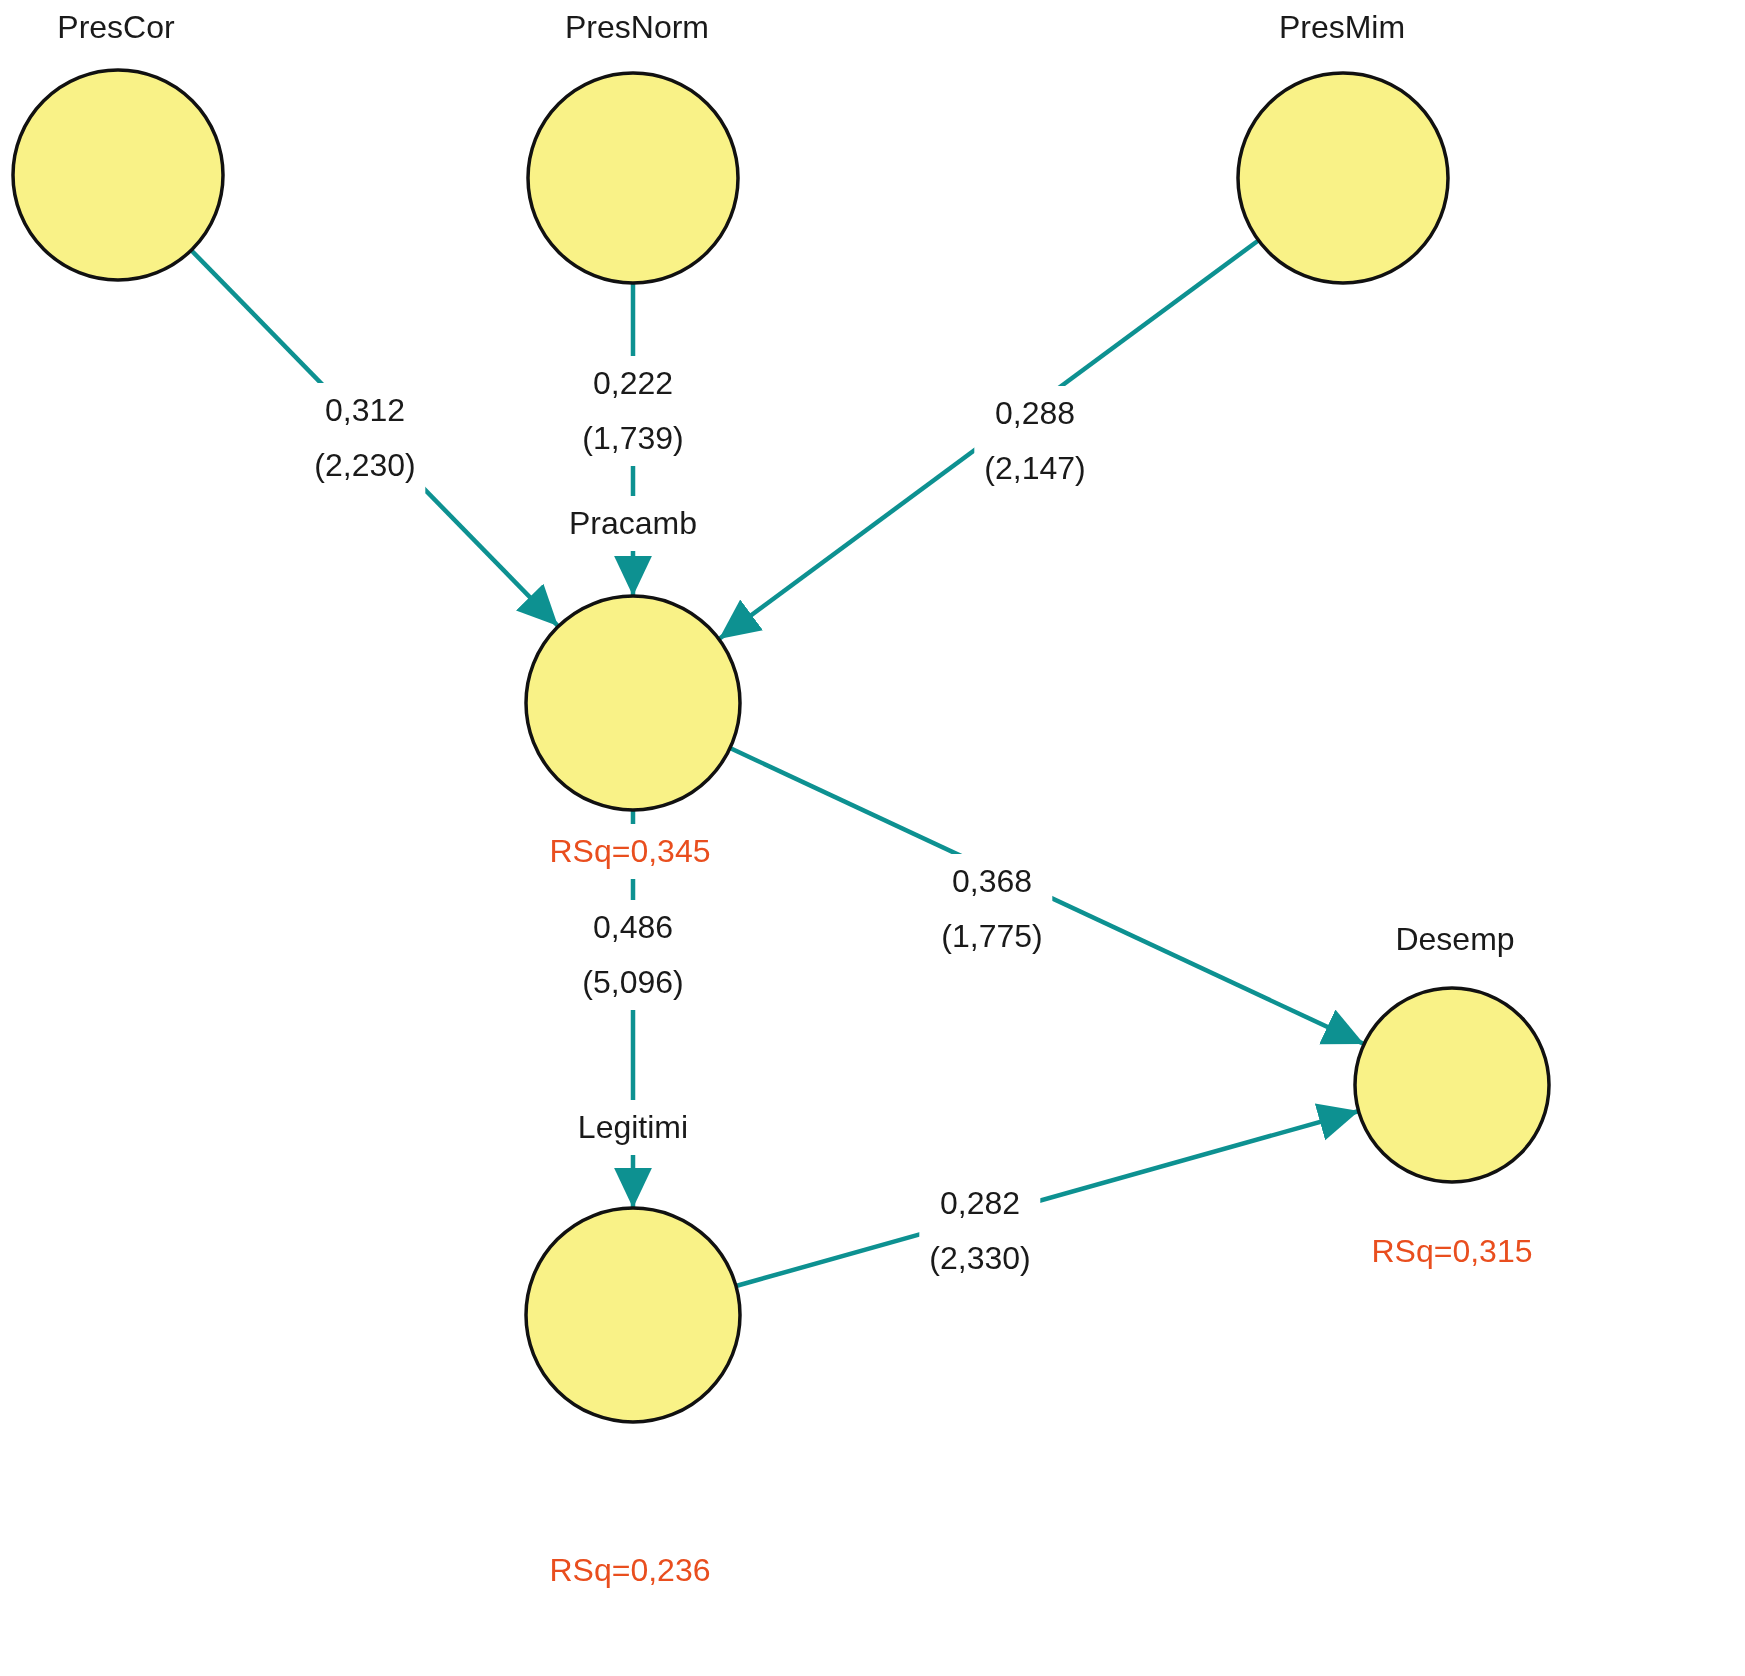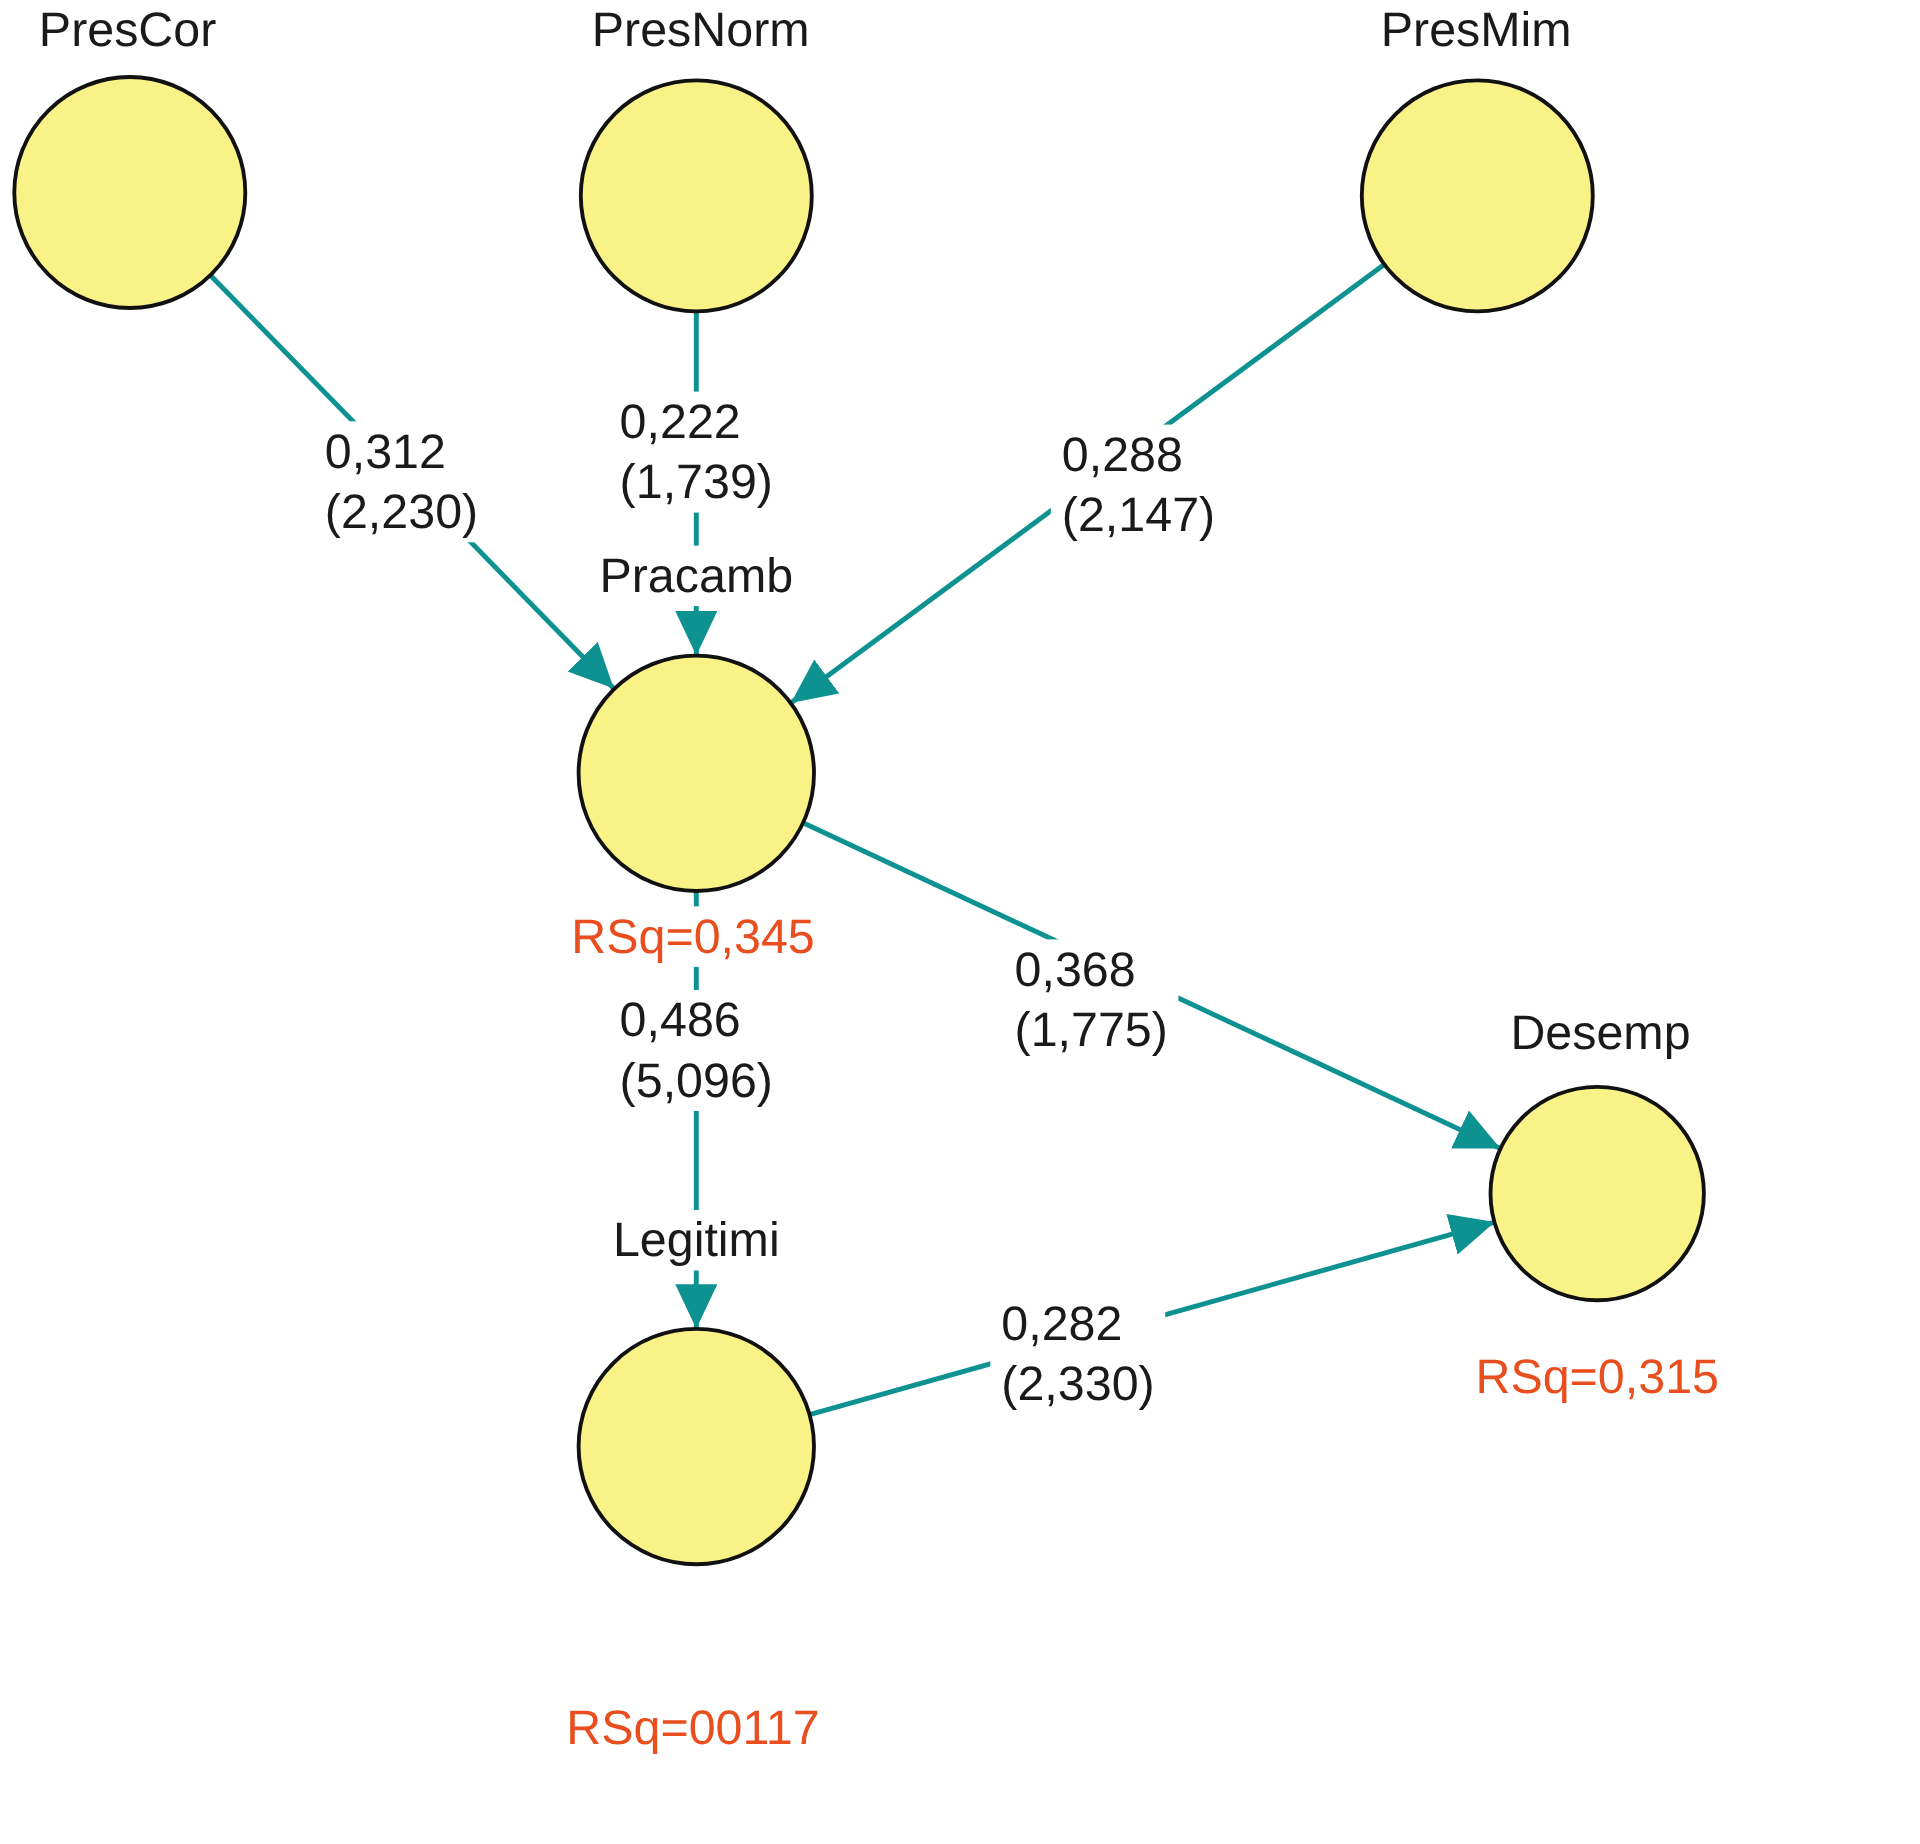--- a/index.html
+++ b/index.html
@@ -19,21 +19,22 @@
     font-family: "Liberation Sans", sans-serif;
     overflow: hidden;
   }
   .canvas { position: absolute; inset: 0; }
   svg.wires { position: absolute; left: 0; top: 0; }
   .edge-line { stroke: var(--arrow); stroke-width: 4.5; fill: none; }
   .node-circle { fill: var(--node-fill); stroke: var(--node-stroke); stroke-width: 3.5; }
   .lbl {
     position: absolute;
     transform: translateX(-50%);
-    font-size: 44px;
+    text-align: center;
+    font-size: 32px;
     line-height: 55px;
     color: var(--text);
     background: var(--bg);
     padding: 0 10px;
     white-space: nowrap;
   }
   .rsq { color: var(--rsq); }
 </style>
 </head>
 <body>
@@ -63,21 +64,21 @@
   </svg>
 
   <div class="lbl" style="left:116px;  top:0;">PresCor</div>
   <div class="lbl" style="left:637px;  top:0;">PresNorm</div>
   <div class="lbl" style="left:1342px; top:0;">PresMim</div>
   <div class="lbl" style="left:633px;  top:496px;">Pracamb</div>
   <div class="lbl" style="left:633px;  top:1100px;">Legitimi</div>
   <div class="lbl" style="left:1455px; top:912px;">Desemp</div>
 
   <div class="lbl rsq" style="left:630px;  top:824px;">RSq=0,345</div>
-  <div class="lbl rsq" style="left:630px;  top:1543px;">RSq=00117</div>
+  <div class="lbl rsq" style="left:630px;  top:1543px;">RSq=0,236</div>
   <div class="lbl rsq" style="left:1452px; top:1224px;">RSq=0,315</div>
 
   <div class="lbl" style="left:365px; top:383px;">
     <div>0,312</div>
     <div>(2,230)</div>
   </div>
 
   <div class="lbl" style="left:633px; top:356px;">
     <div>0,222</div>
     <div>(1,739)</div>

